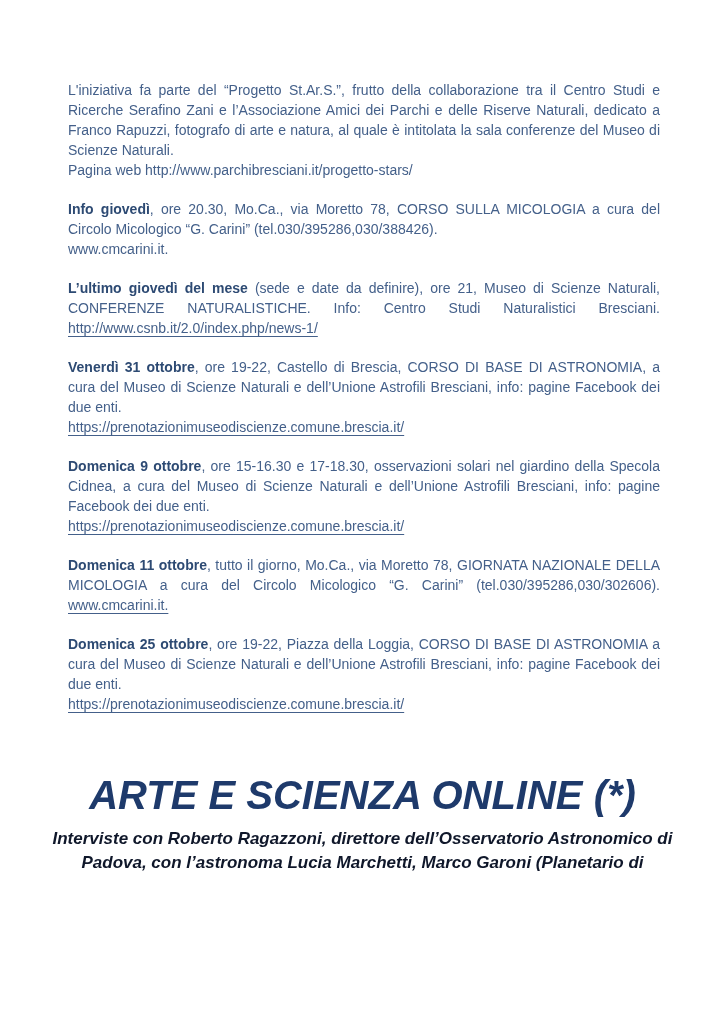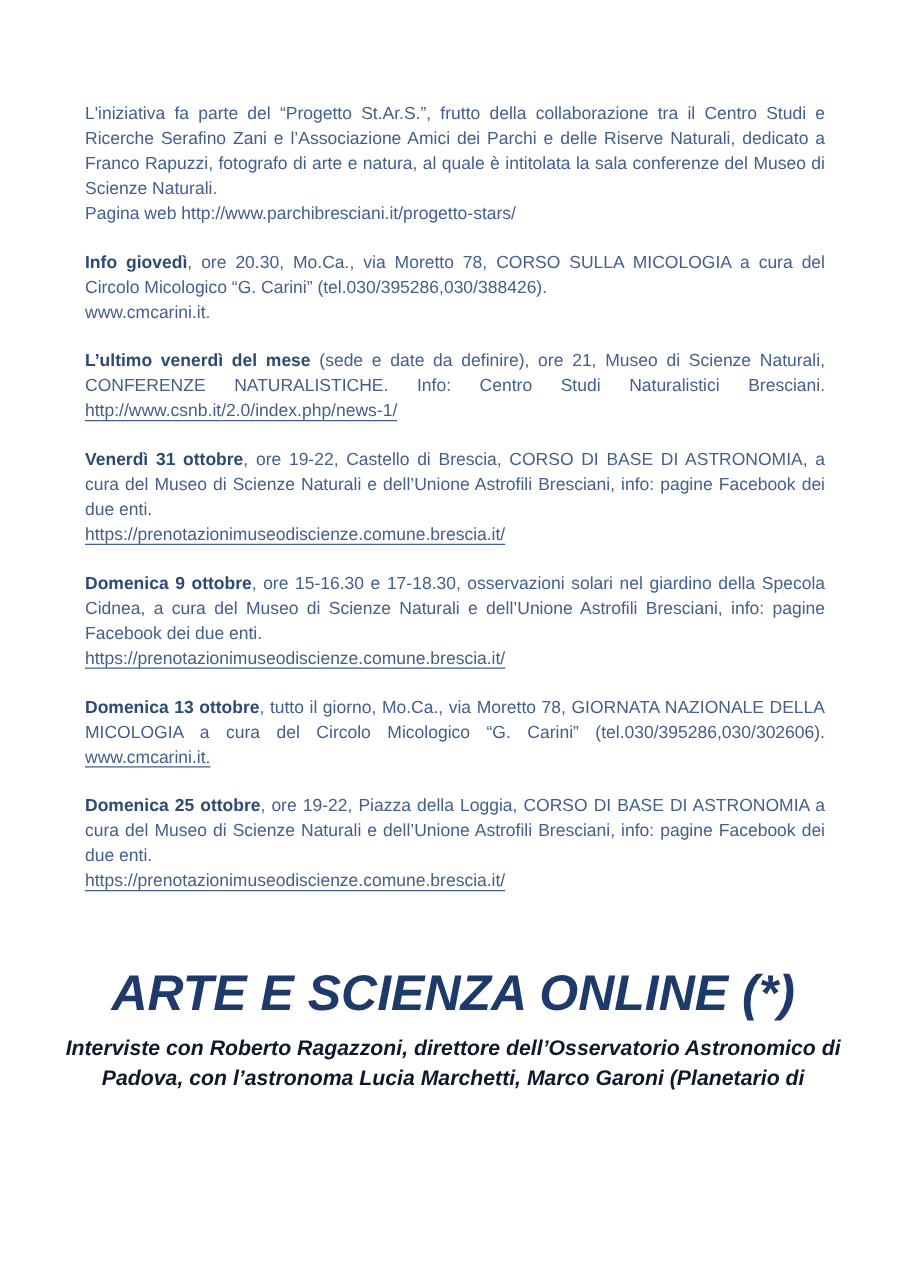--- a/index.html
+++ b/index.html
@@ -84,35 +84,35 @@
       <span>L'iniziativa fa parte del  “Progetto St.Ar.S.”, frutto della collaborazione tra il Centro Studi e Ricerche Serafino Zani e l’Associazione Amici dei Parchi e delle Riserve Naturali, dedicato a Franco Rapuzzi, fotografo di arte e natura, al quale è intitolata la sala conferenze del Museo di Scienze Naturali.</span><br>
       <span>Pagina web </span><span>http://www.parchibresciani.it/progetto-stars/</span>
     </p>
 
     <p class="para">
       <span class="lead">Info giovedì</span><span>, ore 20.30, Mo.Ca., via Moretto 78, CORSO SULLA MICOLOGIA  a cura del Circolo Micologico “G. Carini” (tel.030/395286,030/388426).</span><br>
       <span>www.cmcarini.it.</span>
     </p>
 
     <p class="para">
-      <span class="lead">L’ultimo venerdì del mese</span><span> (sede e date da definire), ore 21, Museo di Scienze Naturali, CONFERENZE NATURALISTICHE. Info: Centro Studi Naturalistici Bresciani. </span><span class="link-underline">http://www.csnb.it/2.0/index.php/news-1/</span>
+      <span class="lead">L’ultimo giovedì del mese</span><span> (sede e date da definire), ore 21, Museo di Scienze Naturali, CONFERENZE NATURALISTICHE. Info: Centro Studi Naturalistici Bresciani. </span><span class="link-underline">http://www.csnb.it/2.0/index.php/news-1/</span>
     </p>
 
     <p class="para">
       <span class="lead">Venerdì 31 ottobre</span><span>, ore 19-22, Castello di Brescia, CORSO DI BASE DI ASTRONOMIA, a cura del Museo di Scienze Naturali e dell’Unione Astrofili Bresciani, info: pagine Facebook dei due enti.</span><br>
       <span class="link-underline">https://prenotazionimuseodiscienze.comune.brescia.it/</span>
     </p>
 
     <p class="para">
       <span class="lead">Domenica 9 ottobre</span><span>, ore 15-16.30 e 17-18.30, osservazioni solari nel giardino della Specola Cidnea, a cura del Museo di Scienze Naturali e dell’Unione Astrofili Bresciani, info: pagine Facebook dei due enti.</span><br>
       <span class="link-underline">https://prenotazionimuseodiscienze.comune.brescia.it/</span>
     </p>
 
     <p class="para">
-      <span class="lead">Domenica 13 ottobre</span><span>, tutto il giorno, Mo.Ca., via Moretto 78, GIORNATA NAZIONALE DELLA MICOLOGIA a cura del Circolo Micologico “G. Carini” (tel.030/395286,030/302606). </span><span class="link-underline">www.cmcarini.it.</span>
+      <span class="lead">Domenica 11 ottobre</span><span>, tutto il giorno, Mo.Ca., via Moretto 78, GIORNATA NAZIONALE DELLA MICOLOGIA a cura del Circolo Micologico “G. Carini” (tel.030/395286,030/302606). </span><span class="link-underline">www.cmcarini.it.</span>
     </p>
 
     <p class="para">
       <span class="lead">Domenica 25 ottobre</span><span>, ore 19-22, Piazza della Loggia, CORSO DI BASE DI ASTRONOMIA a cura del Museo di Scienze Naturali e dell’Unione Astrofili Bresciani, info: pagine Facebook dei due enti.</span><br>
       <span class="link-underline">https://prenotazionimuseodiscienze.comune.brescia.it/</span>
     </p>
 
   </div>
 
   <div class="heading-block">

